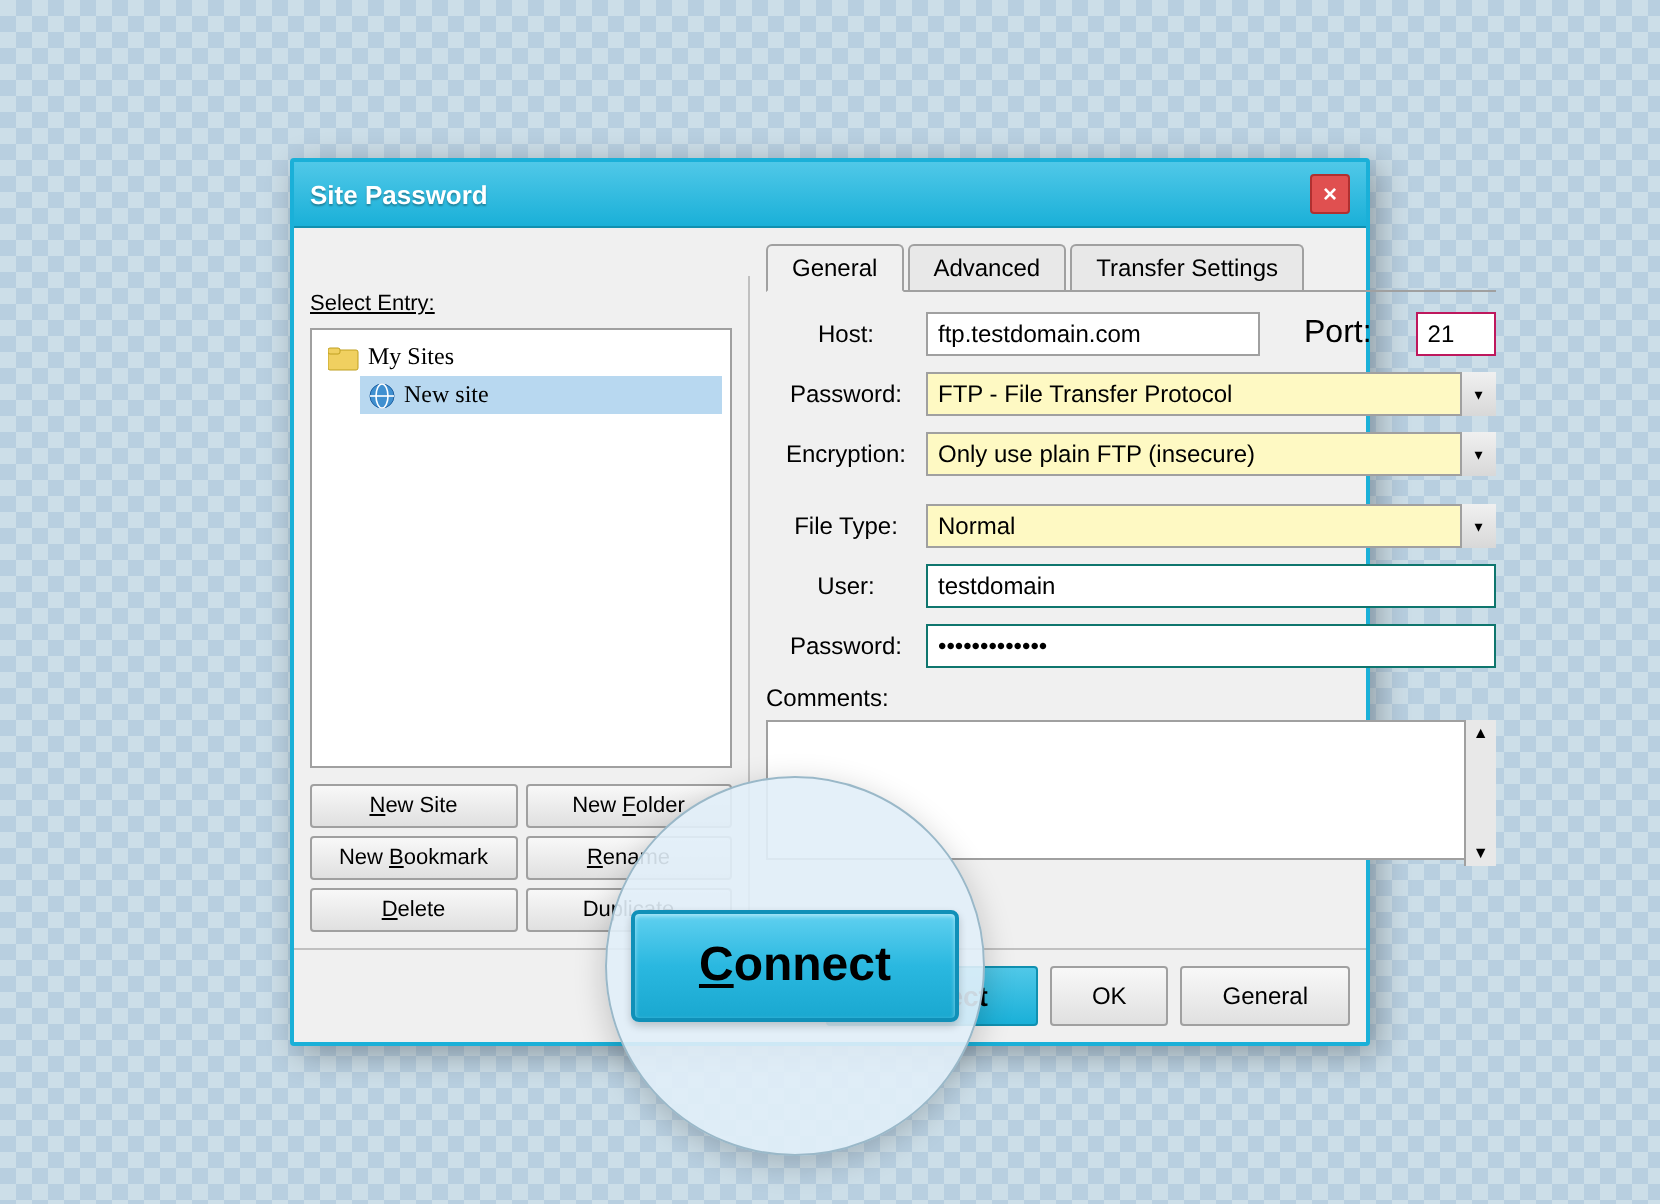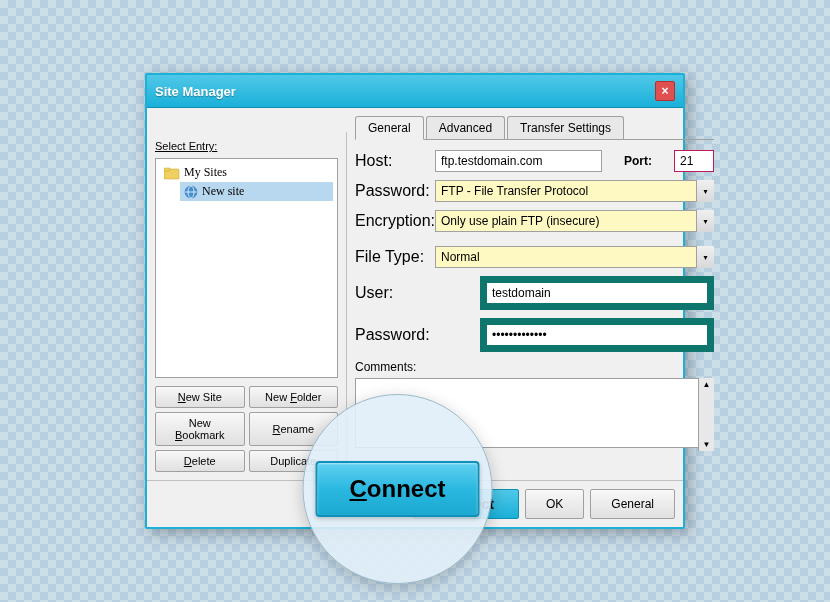--- a/index.html
+++ b/index.html
@@ -86,21 +86,21 @@
     }
 
     .dialog-body {
       display: flex;
       flex-direction: row;
       gap: 0;
     }
 
     
     .left-panel {
-      width: 200px;
+      width: 228px;
       padding: 8px;
       border-right: 1px solid #c0c0c0;
       flex-shrink: 0;
       margin-top: 24px;
     }
 
     .select-entry-label {
       font-size: 11px;
       margin-bottom: 6px;
       color: #000;
@@ -204,44 +204,43 @@
 
     
     .form-row {
       display: flex;
       align-items: center;
       margin-bottom: 8px;
     }
 
     .form-label {
       width: 80px;
-      text-align: left;
-      font-size: 16px;
+      text-align: center;
+      font-size: 12px;
       flex-shrink: 0;
     }
 
     .host-row {
       display: flex;
       align-items: center;
       gap: 22px;
       flex: 1;
     }
 
     .host-input {
       flex: 1;
       padding: 3px 5px;
       border: 1px solid #a0a0a0;
       font-size: 12px;
       background: white;
     }
 
     .port-label {
-      font-size: 12px;
+      font-size: 16px;
       white-space: nowrap;
-      font-weight: bold;
     }
 
     .port-input {
       width: 40px;
       padding: 3px 5px;
       border: 1px solid #be185d;
       font-size: 12px;
       background: white;
     }
 
@@ -273,24 +272,23 @@
       display: flex;
       align-items: center;
       justify-content: center;
       pointer-events: none;
       font-size: 8px;
     }
 
     .text-input {
       flex: 1;
       padding: 3px 5px;
-      border: 7px solid #0f766e;
+      border: 1px solid #0f766e;
       font-size: 12px;
       background: white;
-      margin-left: 45px;
     }
 
     .comments-label {
       font-size: 12px;
       margin-bottom: 4px;
     }
 
     .comments-area {
       width: 100%;
       height: 70px;
@@ -382,21 +380,21 @@
       text-decoration: underline;
     }
   </style>
 </head>
 <body>
 
 <div class="dialog-container">
   <div class="dialog">
 
     <div class="dialog-titlebar">
-      <span class="dialog-title">Site Manager</span>
+      <span class="dialog-title">Site Password</span>
       <div class="close-btn">×</div>
     </div>
 
     <div class="dialog-body">
 
       <div class="left-panel">
         <div class="select-entry-label">
           <span>Select Entry:</span>
         </div>
         <div class="tree-container">

